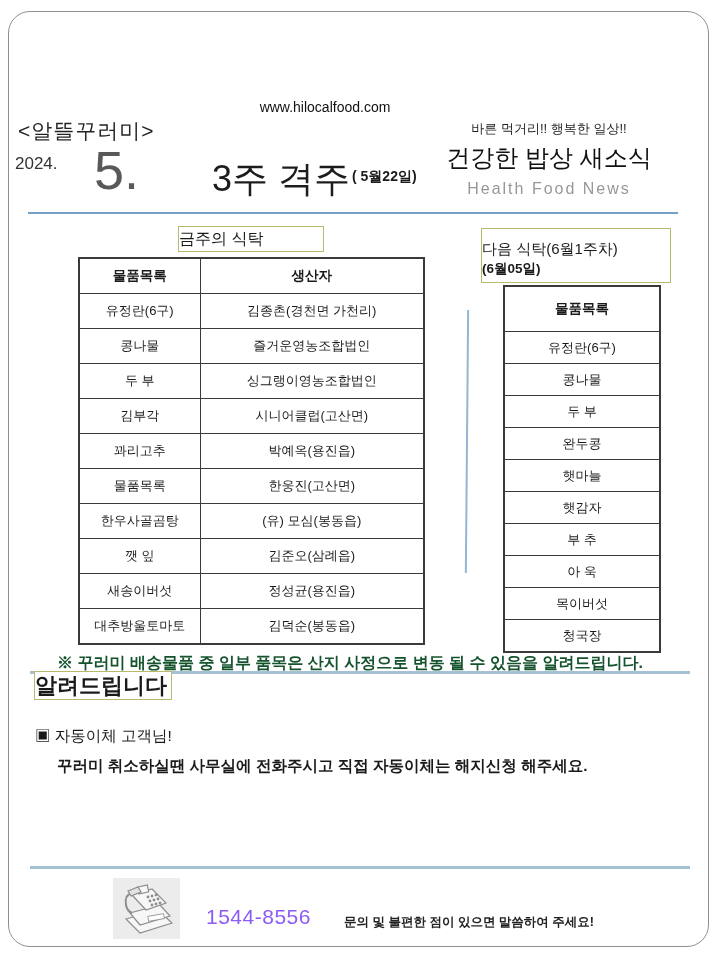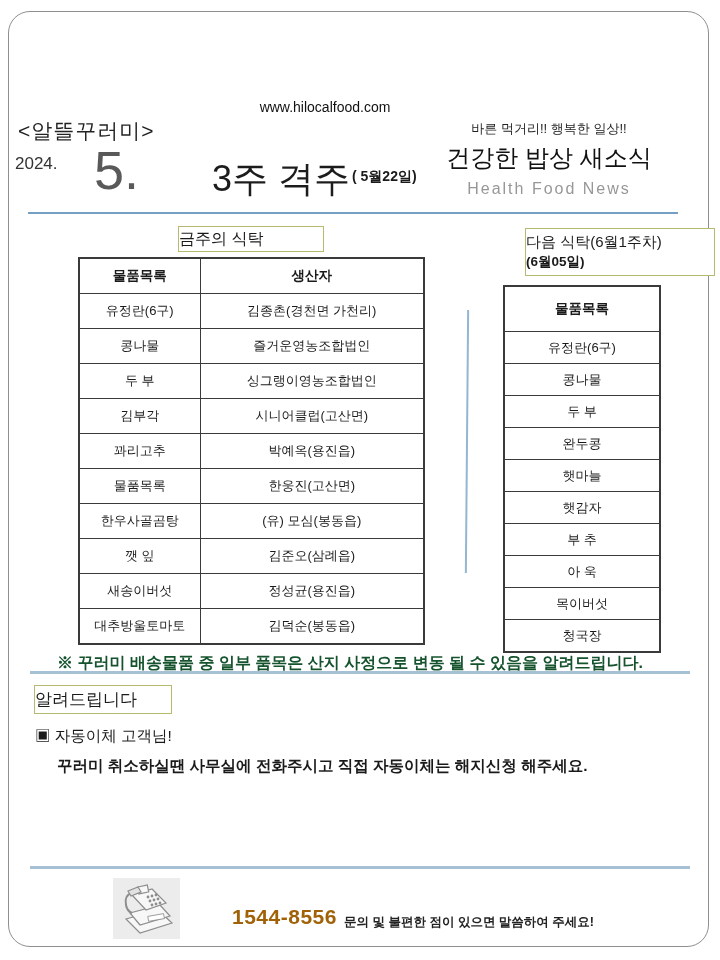--- a/index.html
+++ b/index.html
@@ -20,45 +20,45 @@
   #issue-title{font-size:36px;line-height:38px;color:#1c1c1c;}
   #issue-date{font-size:14px;font-weight:bold;padding-bottom:5px;margin-left:2px;}
   #header-right{left:415px;top:120px;width:268px;text-align:center;}
   #tagline{font-size:13px;color:#222;}
   #news-title{font-size:24px;margin-top:4px;color:#111;}
   #news-subtitle{font-size:16px;margin-top:6px;color:#979797;letter-spacing:2px;}
   .hline{height:2px;background:#76a0c3;}
   #header-underline{left:28px;top:212px;width:650px;}
   .olive-box{border:1.5px solid #b7ba6e;background:#fff;}
   #thisweek-box{left:178px;top:226px;width:144px;height:24px;font-size:16px;line-height:24px;}
-  #nextweek-box{left:481px;top:228px;width:188px;height:44px;padding-top:2px;margin-left:44px;}
+  #nextweek-box{left:481px;top:228px;width:188px;height:44px;padding-top:9px;}
   #nextweek-line1{font-size:15px;line-height:21px;}
   #nextweek-line2{font-size:13.5px;font-weight:bold;line-height:19px;}
   table{border-collapse:collapse;table-layout:fixed;background:#fff;}
   #table-thisweek{left:78px;top:257px;width:347px;}
   #table-thisweek th,#table-thisweek td{
     border:1px solid #3a3a3a;text-align:center;vertical-align:middle;
     font-size:13px;height:34px;padding:0 2px;overflow:hidden;white-space:nowrap;}
   #table-thisweek th{font-weight:bold;font-size:13.5px;}
   #table-thisweek{border:2px solid #3a3a3a;}
   #table-thisweek col.c1{width:121px;}
   #table-nextweek{left:503px;top:285px;width:158px;border:2px solid #3a3a3a;}
   #table-nextweek th,#table-nextweek td{
     border:1px solid #3a3a3a;text-align:center;vertical-align:middle;
     font-size:13px;height:31px;padding:0 2px;white-space:nowrap;}
   #table-nextweek th{height:44px;font-size:13.5px;font-weight:bold;}
   #mid-divider{left:466px;top:310px;width:1.5px;height:263px;background:#93b6d2;transform:rotate(0.5deg);}
   #notice{left:0;top:653px;width:700px;text-align:center;font-size:16px;font-weight:bold;color:#14532d;}
   #sep-mid{left:30px;top:671px;width:660px;height:2.5px;background:#a6c0d4;}
-  #announce-box{left:34px;top:685px;width:136px;height:27px;font-size:17px;font-weight:normal;line-height:27px;}
+  #announce-box{left:34px;top:671px;width:136px;height:27px;font-size:22px;font-weight:bold;line-height:27px;}
   #announce-heading{left:35px;top:726px;font-size:15.5px;font-weight:normal;}
   #announce-body{left:57px;top:756px;font-size:15.5px;font-weight:bold;}
   #sep-footer{left:30px;top:866px;width:660px;height:2.5px;background:#a6c0d4;}
   #phone-art{left:113px;top:878px;width:67px;height:61px;background:#ececec;display:flex;align-items:center;justify-content:center;}
-  #phone-number{left:232px;top:905px;font-size:21px;font-weight:bold;color:#a16207;letter-spacing:0.5px;}
+  #phone-number{left:206px;top:905px;font-size:21px;font-weight:normal;color:#8b5cf6;letter-spacing:0.5px;}
   #footer-note{left:344px;top:914px;font-size:12.5px;font-weight:bold;color:#222;}
 </style>
 </head>
 <body>
 
 <div id="page">
   <div id="frame" class="abs"></div>
 
   <div id="site-url" class="abs">www.hilocalfood.com</div>
   <div id="brand" class="abs">&lt;알뜰꾸러미&gt;</div>

